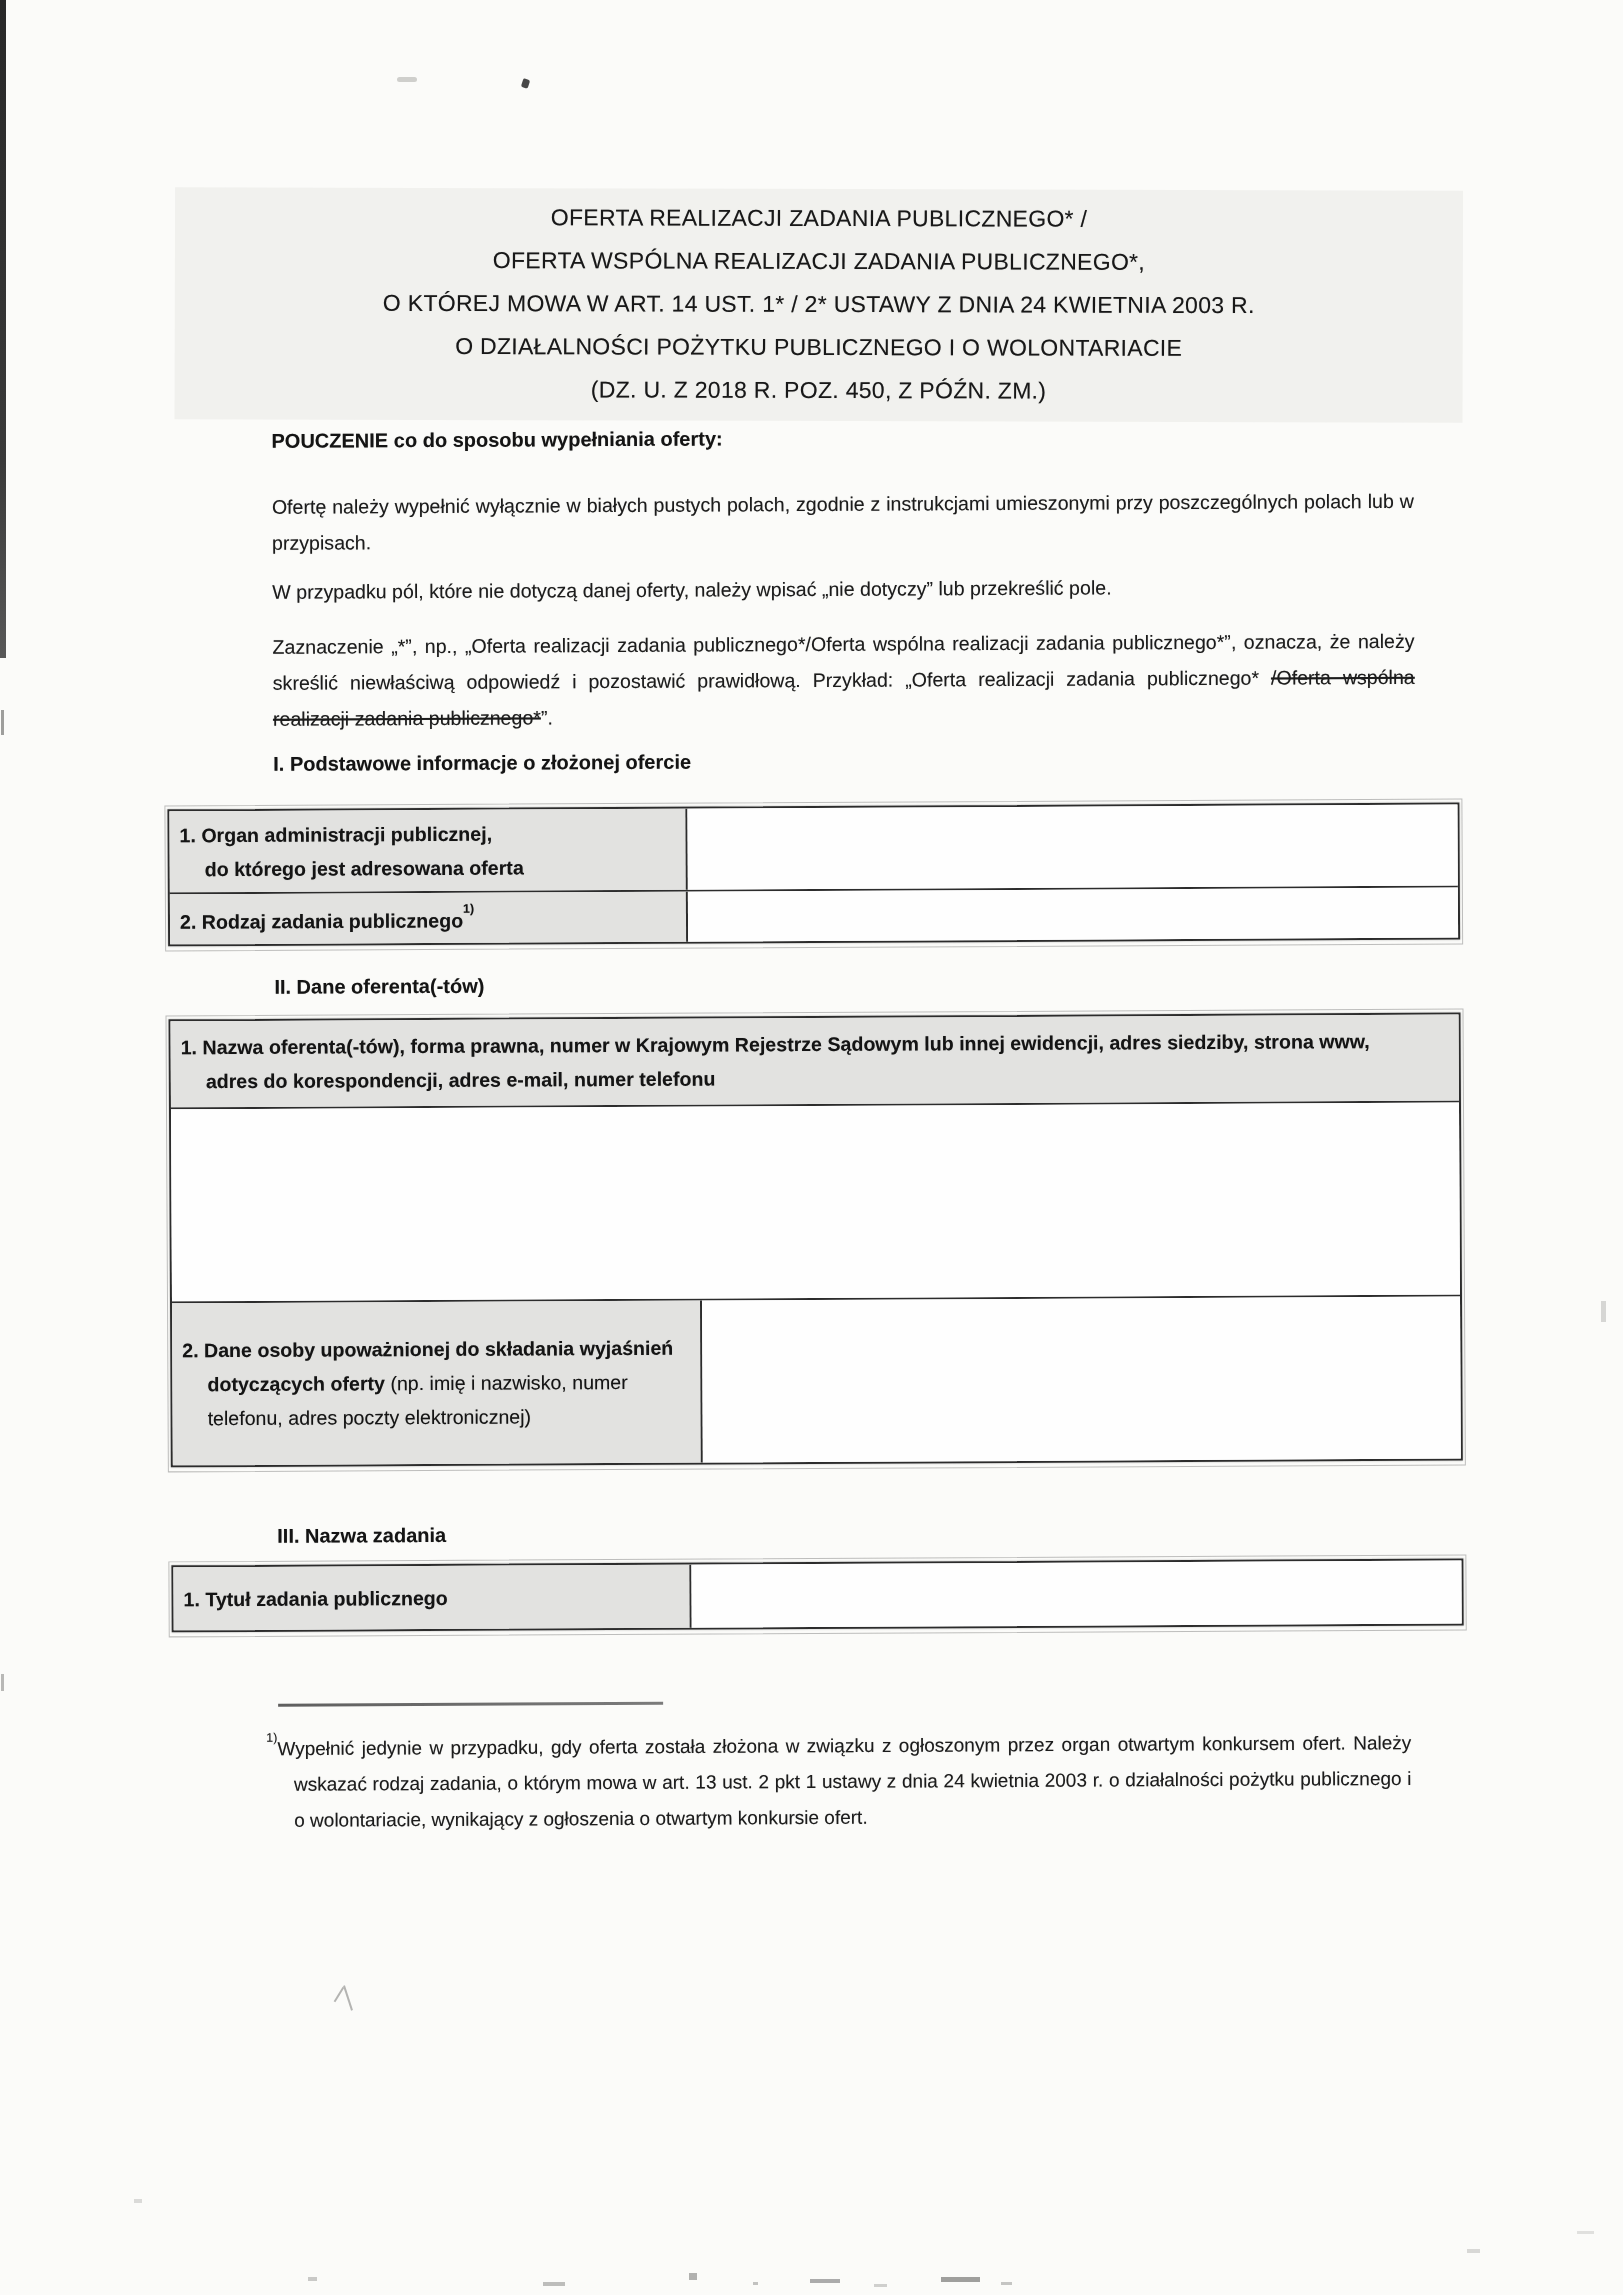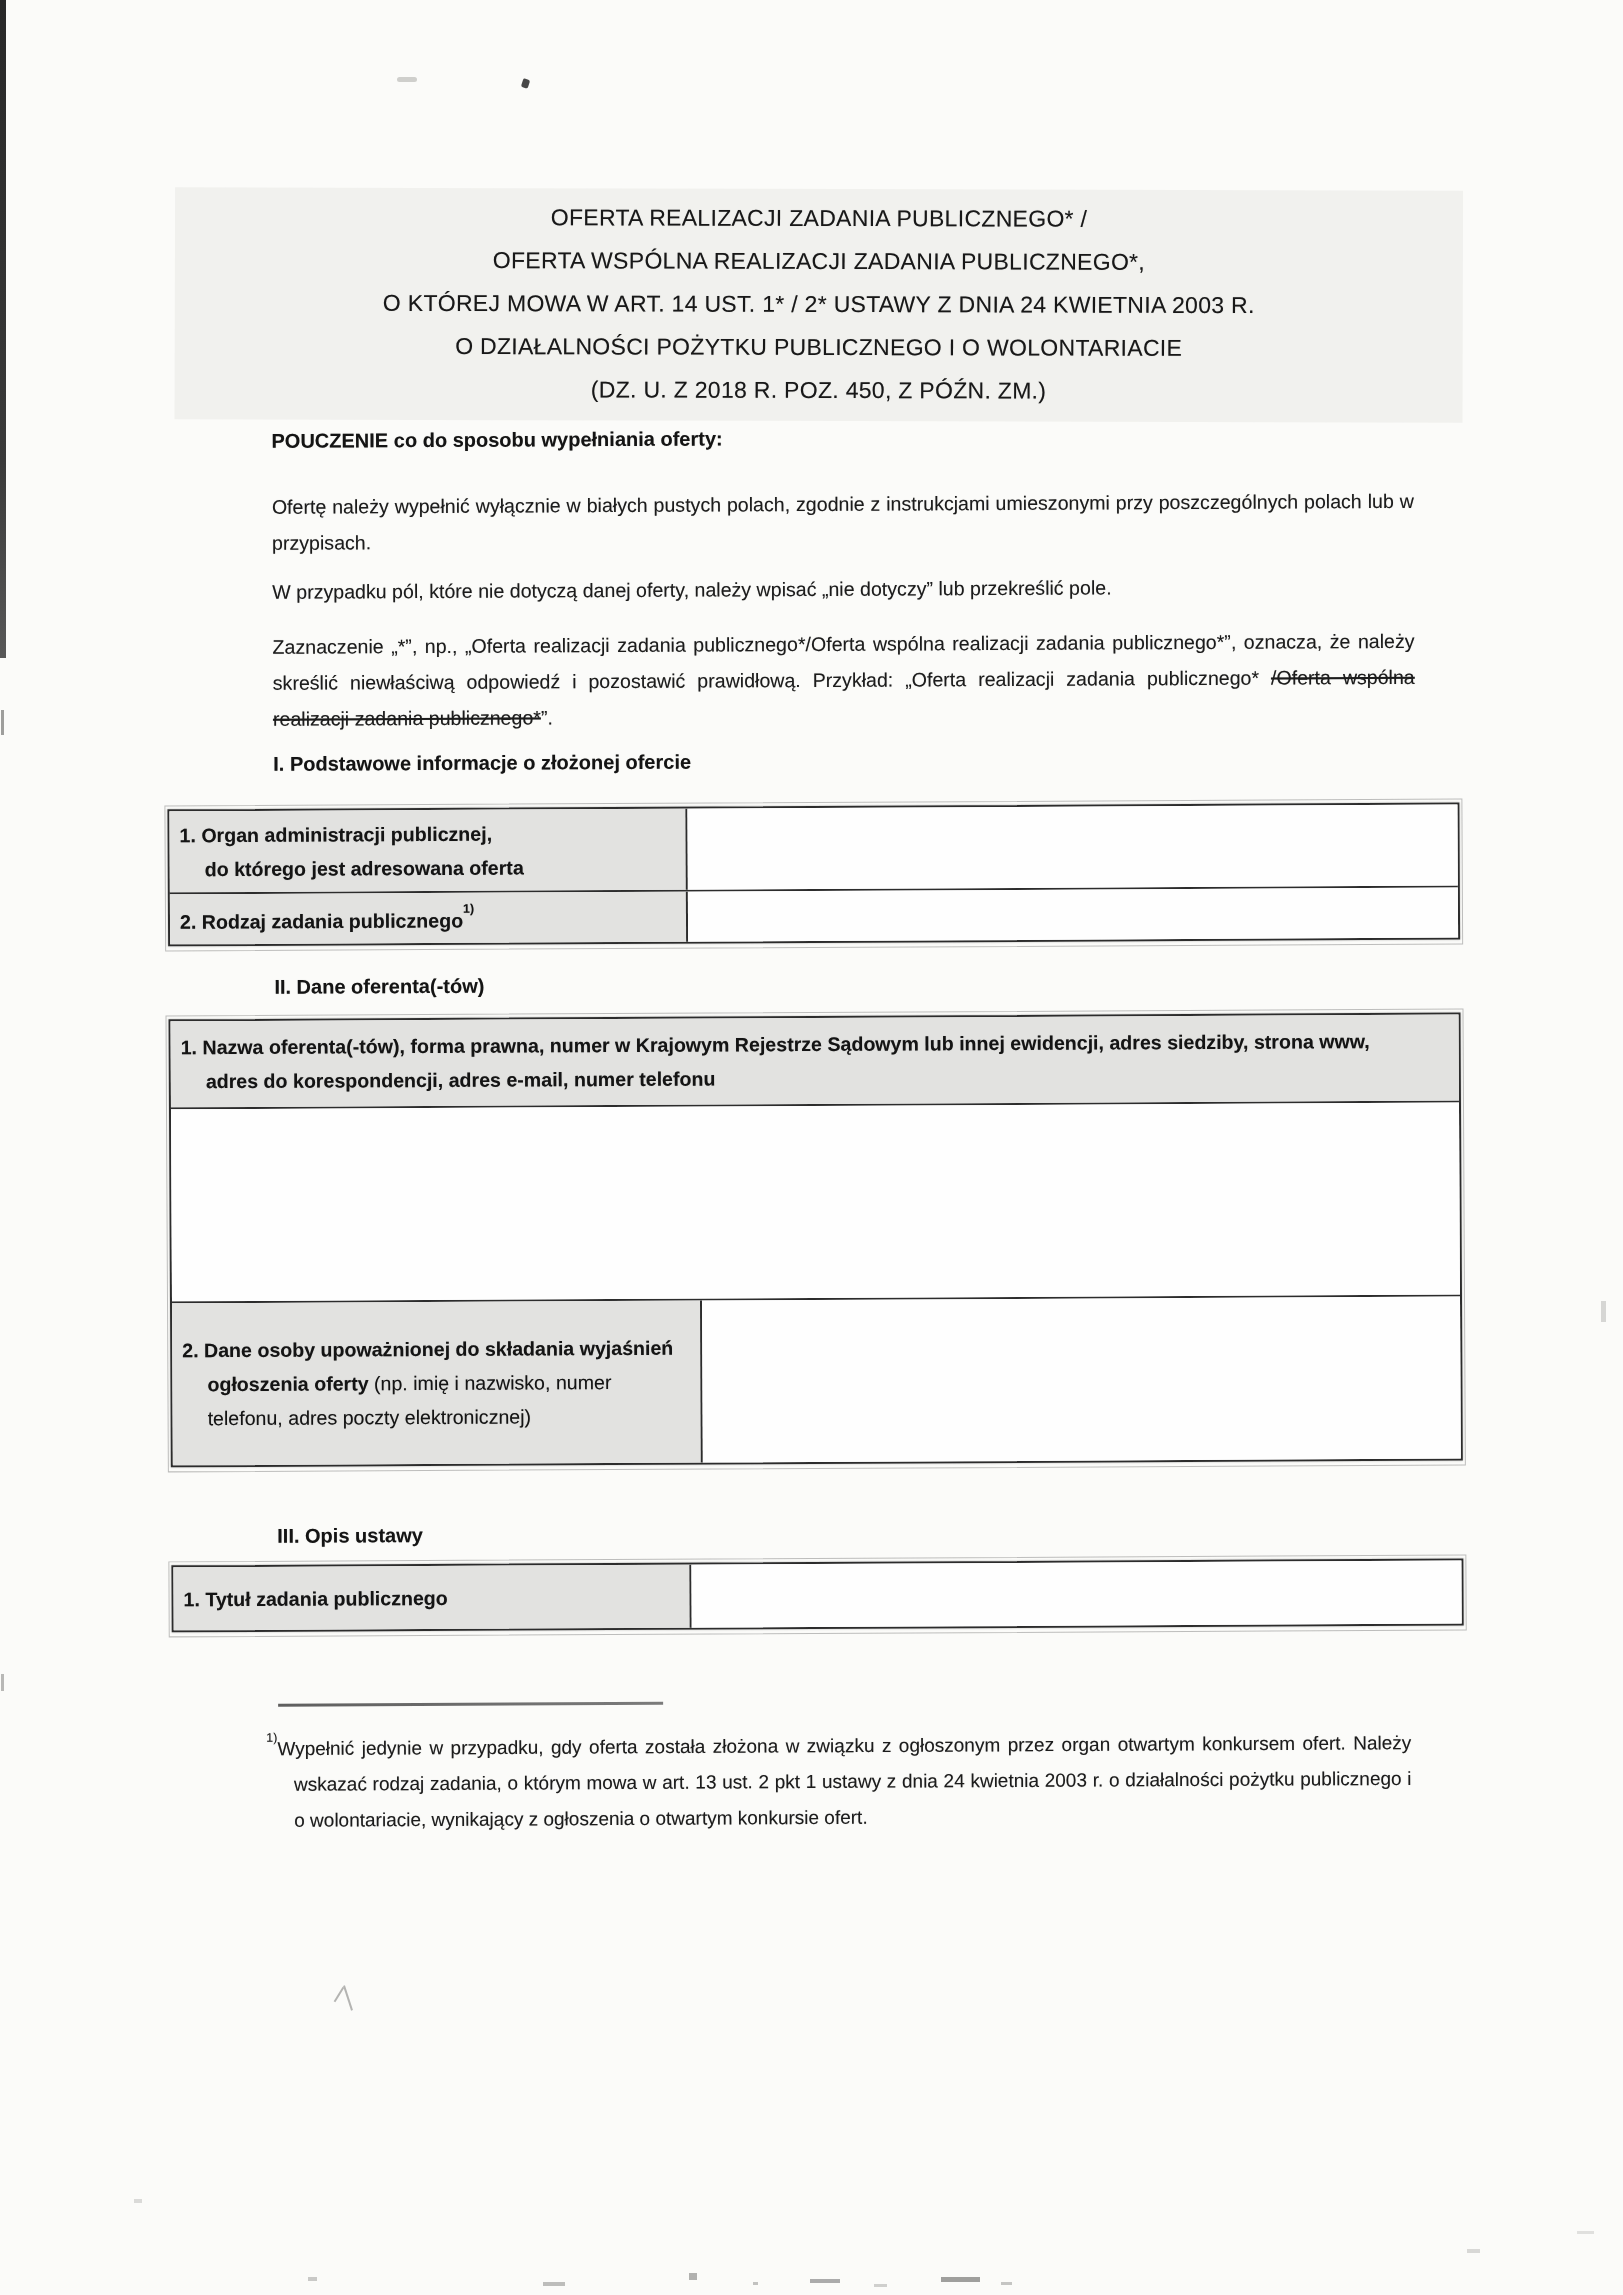--- a/index.html
+++ b/index.html
@@ -163,27 +163,27 @@
       <div class="tr row-h132">
         <div class="td header">
           <div class="lbl txt"><span>1. Nazwa oferenta(-tów), forma prawna, numer w Krajowym Rejestrze Sądowym lub innej ewidencji, adres siedziby, strona www,</span><br><span>adres do korespondencji, adres e-mail, numer telefonu</span></div>
         </div>
       </div>
       <div class="tr row-h296">
         <div class="td input"></div>
       </div>
       <div class="tr row-h250 row-osoba">
         <div class="td label">
-          <div class="lbl txt"><span>2. Dane osoby upoważnionej do składania wyjaśnień</span><br><span>ogłoszenia oferty </span><span class="normal">(np. imię i nazwisko, numer</span><br><span class="normal">telefonu, adres poczty elektronicznej)</span></div>
+          <div class="lbl txt"><span>2. Dane osoby upoważnionej do składania wyjaśnień</span><br><span>dotyczących oferty </span><span class="normal">(np. imię i nazwisko, numer</span><br><span class="normal">telefonu, adres poczty elektronicznej)</span></div>
         </div>
         <div class="td input"></div>
       </div>
     </div>
 
-    <div class="h sec3-h txt">III. Opis ustawy</div>
+    <div class="h sec3-h txt">III. Nazwa zadania</div>
     <div class="tbl tbl3">
       <div class="tr row-h96">
         <div class="td label">
           <div class="lbl txt"><span>1. Tytuł zadania publicznego</span></div>
         </div>
         <div class="td input"></div>
       </div>
     </div>
 
     <div class="fn-sep"></div>

